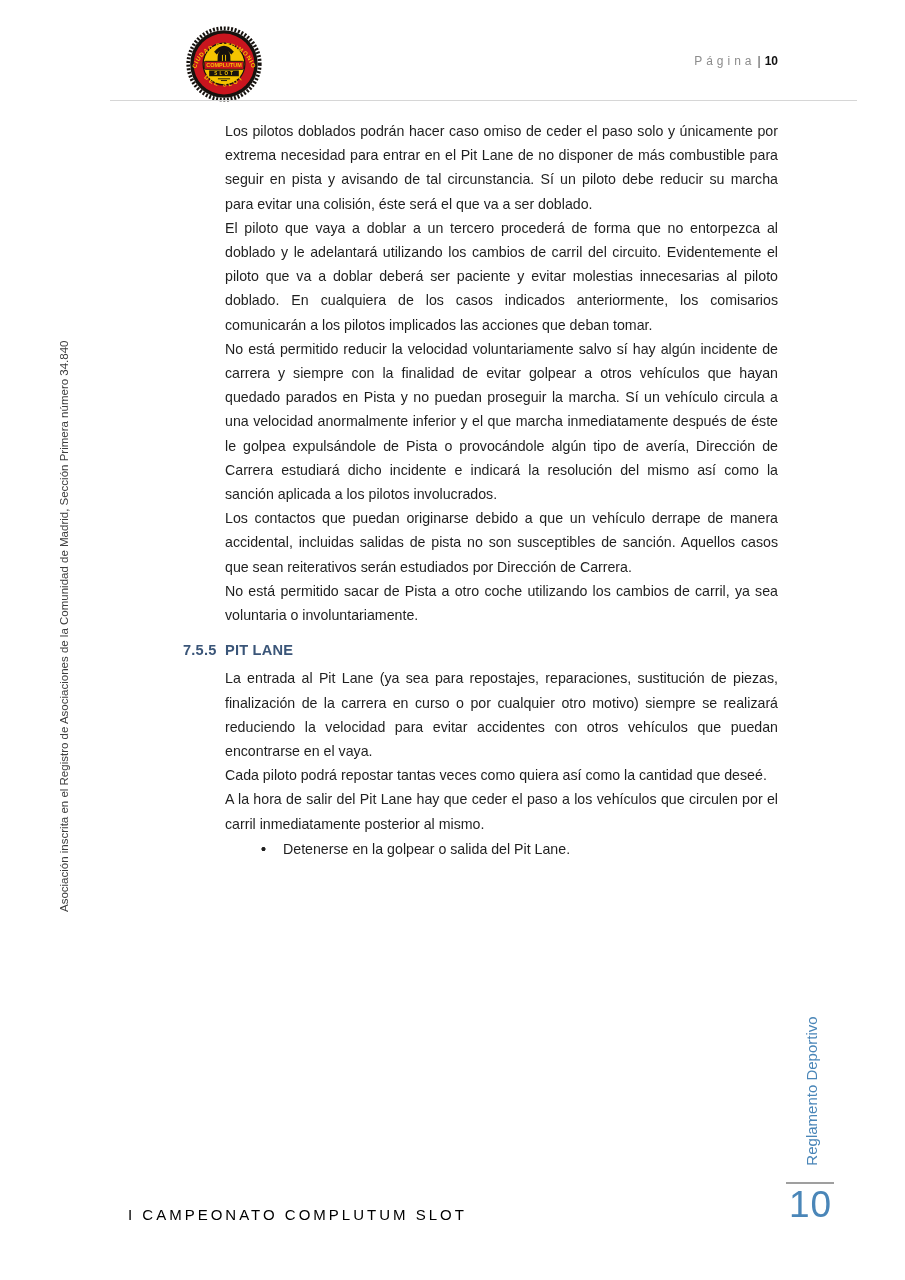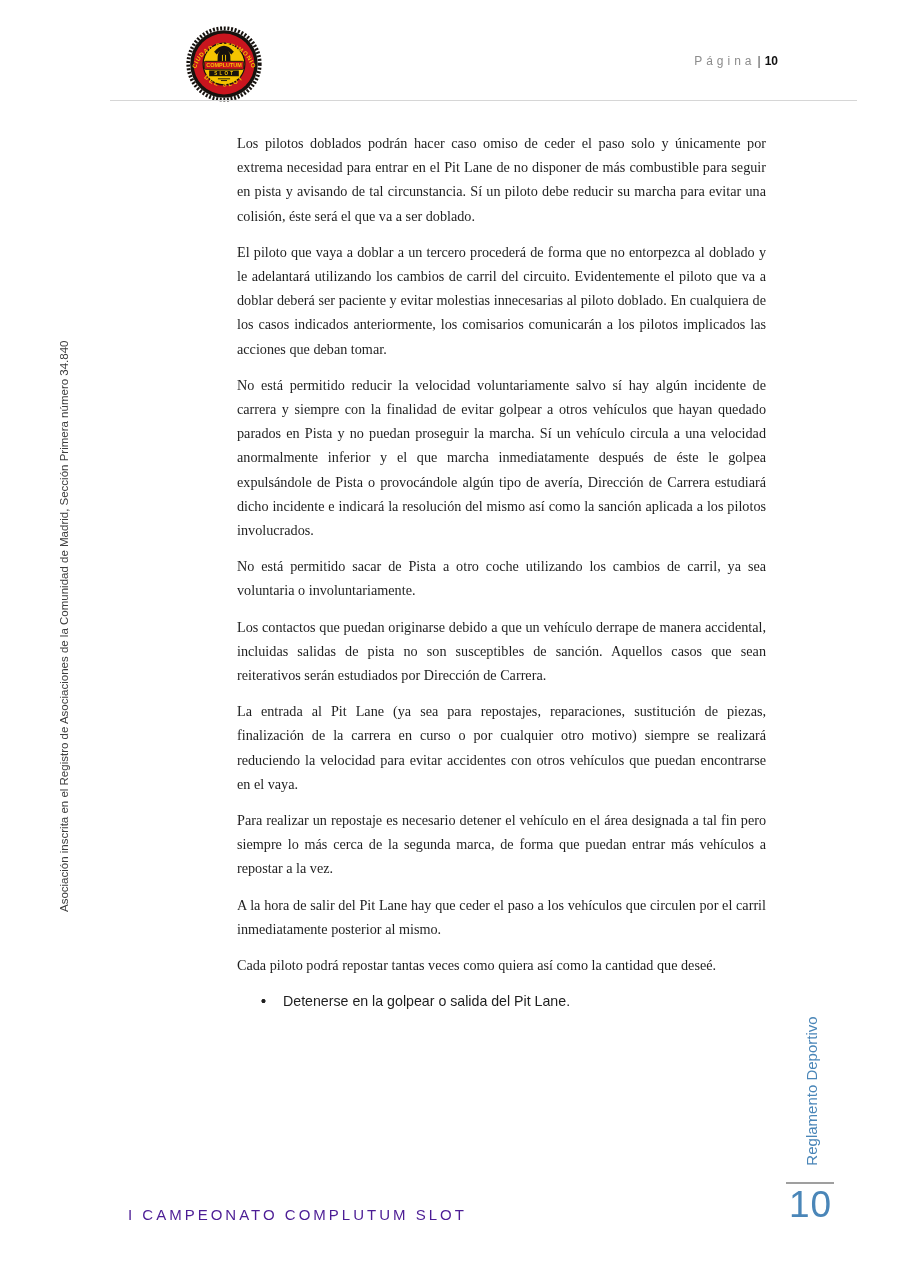--- a/index.html
+++ b/index.html
@@ -22,21 +22,21 @@
   .left-note{
     position:absolute;left:-214px;top:624px;width:560px;height:16px;
     transform:rotate(-90deg);
     font-size:11.5px;color:#3d3d3d;text-align:center;white-space:nowrap;
   }
   
   .body-col{
     position:absolute;left:225px;top:119px;width:553px;
     font-size:14.2px;line-height:24.2px;text-align:justify;color:#1f1f1f;
   }
-  .body-col p{margin:12px;font-family:Liberation Serif, serif;}
+  .body-col p{margin:0;}
   .section-head{
     margin:11px 0 4px -42px;color:#3a5578;font-weight:bold;font-size:14.6px;
     text-align:left;letter-spacing:.2px;
   }
   .section-head .sec-num{display:inline-block;width:42px;}
   ul.bullets{list-style:none;margin:1px 0 0 36px;padding:0;}
   ul.bullets li{position:relative;padding-left:22px;margin:0;}
   ul.bullets li .marker{position:absolute;left:0;top:0;}
   
   .right-note{
@@ -45,21 +45,21 @@
     font-size:15px;color:#4a86b8;text-align:center;white-space:nowrap;
   }
   .pageno-rule{position:absolute;left:786px;top:1182px;width:48px;height:2px;background:#9f9f9f;}
   .pageno-big{
     position:absolute;left:789px;top:1186px;width:48px;
     font-size:37px;color:#4a86b8;line-height:1;letter-spacing:1px;
   }
   
   .footer-title{
     position:absolute;left:128px;top:1206px;
-    font-size:15px;color:#4c1d95;letter-spacing:3px;white-space:nowrap;
+    font-size:15px;color:#000000;letter-spacing:3px;white-space:nowrap;
   }
 </style>
 </head>
 <body>
 
 <div class="page">
 
   <div class="logo-wrap">
     <svg viewBox="0 0 100 100" width="76" height="76" font-family="Liberation Sans, sans-serif">
       <circle cx="50" cy="50" r="47" fill="none" stroke="#17120e" stroke-width="5" stroke-dasharray="2.6 2.2"></circle>
@@ -95,28 +95,30 @@
   </div>
 
   <div class="header-rule"></div>
 
   <div class="left-note">Asociación inscrita en el Registro de Asociaciones de la Comunidad de Madrid, Sección Primera número 34.840</div>
 
   <div class="body-col">
     <p>Los pilotos doblados podrán hacer caso omiso de ceder el paso solo y únicamente por extrema necesidad para entrar en el Pit Lane de no disponer de más combustible para seguir en pista y avisando de tal circunstancia. Sí un piloto debe reducir su marcha para evitar una colisión, éste será el que va a ser doblado.</p>
     <p>El piloto que vaya a doblar a un tercero procederá de forma que no entorpezca al doblado y le adelantará utilizando los cambios de carril del circuito. Evidentemente el piloto que va a doblar deberá ser paciente y evitar molestias innecesarias al piloto doblado. En cualquiera de los casos indicados anteriormente, los comisarios comunicarán a los pilotos implicados las acciones que deban tomar.</p>
     <p>No está permitido reducir la velocidad voluntariamente salvo sí hay algún incidente de carrera y siempre con la finalidad de evitar golpear a otros vehículos que hayan quedado parados en Pista y no puedan proseguir la marcha. Sí un vehículo circula a una velocidad anormalmente inferior y el que marcha inmediatamente después de éste le golpea expulsándole de Pista o provocándole algún tipo de avería, Dirección de Carrera estudiará dicho incidente e indicará la resolución del mismo así como la sanción aplicada a los pilotos involucrados.</p>
+    <p>Los contactos que puedan originarse debido a que un vehículo derrape de manera accidental, incluidas salidas de pista no son susceptibles de sanción. Aquellos casos que sean reiterativos serán estudiados por Dirección de Carrera.</p>
     <p>No está permitido sacar de Pista a otro coche utilizando los cambios de carril, ya sea voluntaria o involuntariamente.</p>
-    <p>Los contactos que puedan originarse debido a que un vehículo derrape de manera accidental, incluidas salidas de pista no son susceptibles de sanción. Aquellos casos que sean reiterativos serán estudiados por Dirección de Carrera.</p>
 
+    <div class="section-head">
+      <span class="sec-num">7.5.5</span><span>PIT LANE</span>
+    </div>
 
     <p>La entrada al Pit Lane (ya sea para repostajes, reparaciones, sustitución de piezas, finalización de la carrera en curso o por cualquier otro motivo) siempre se realizará reduciendo la velocidad para evitar accidentes con otros vehículos que puedan encontrarse en el vaya.</p>
-    <p>Para realizar un repostaje es necesario detener el vehículo en el área designada a tal fin pero siempre lo más cerca de la segunda marca, de forma que puedan entrar más vehículos a repostar a la vez.</p>
+    <p>Cada piloto podrá repostar tantas veces como quiera así como la cantidad que deseé.</p>
     <p>A la hora de salir del Pit Lane hay que ceder el paso a los vehículos que circulen por el carril inmediatamente posterior al mismo.</p>
-    <p>Cada piloto podrá repostar tantas veces como quiera así como la cantidad que deseé.</p>
 
     <ul class="bullets">
       <li>
         <span class="marker">•</span>
       </li>
       <li>
         <span class="marker">•</span>
         <span>Detenerse en la golpear o salida del Pit Lane.</span>
       </li>
     </ul>

